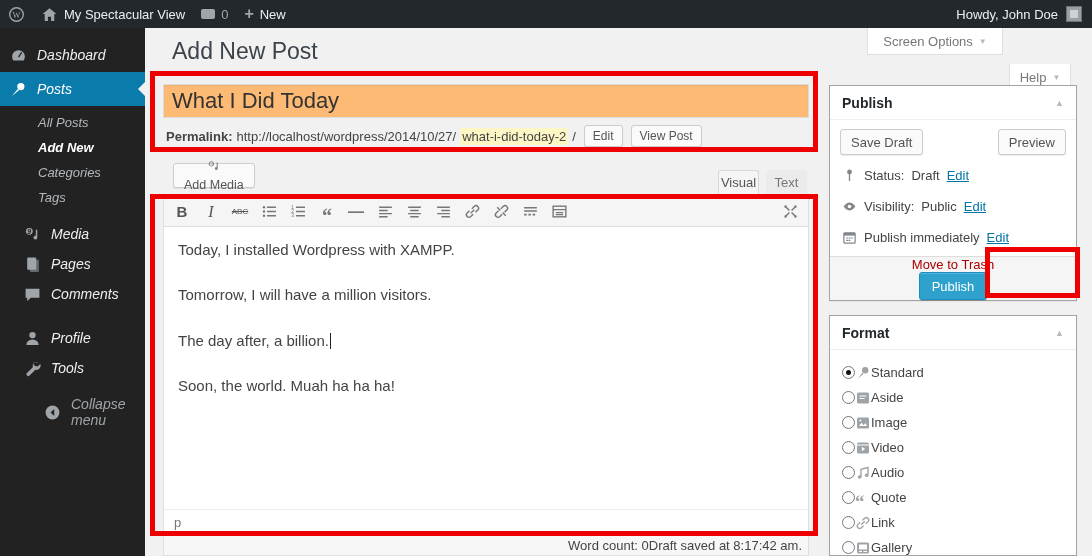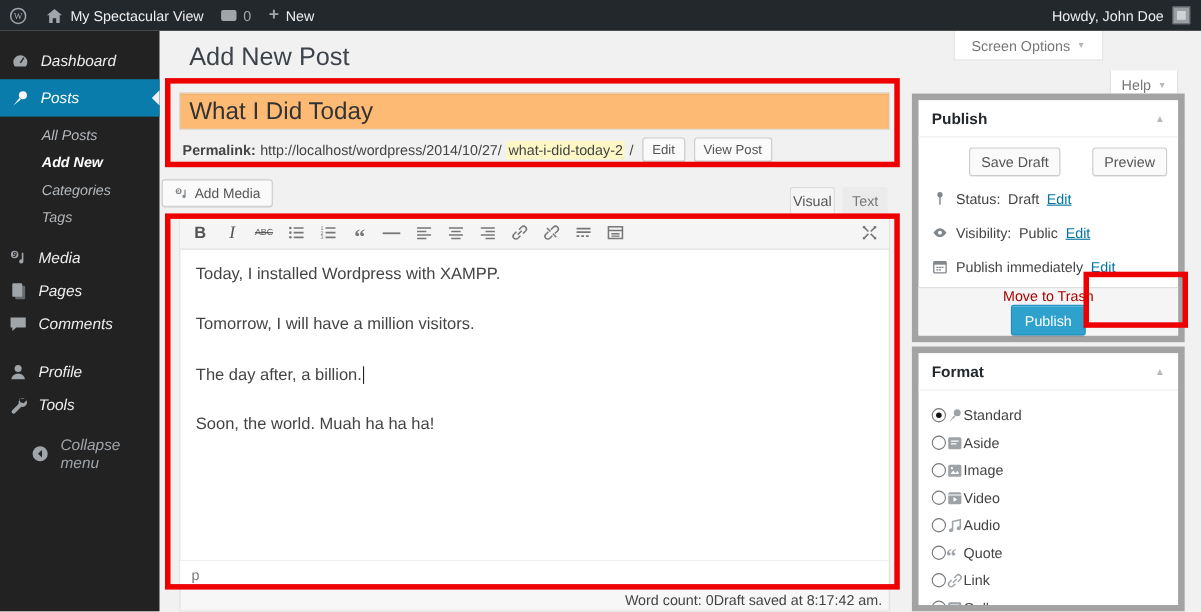--- a/index.html
+++ b/index.html
@@ -23,21 +23,21 @@
              color:#eee; font-size:14px; padding-top:10px;font-style:italic; }
   .menu-item { position:relative; display:flex; align-items:center; gap:10px; height:34px; padding-left:10px; color:#eee; cursor:pointer; }
   .menu-item .svgi, .menu-sm .svgi { color:#a0a5aa; }
   .menu-item.active { background:#0a7cab; color:#fff; }
   .menu-item.active .svgi { color:#fff; }
   .menu-item.active:after { content:""; position:absolute; right:0; top:50%; margin-top:-7px;
       border:7px solid transparent; border-right:7px solid #f1f1f1; border-left:none; }
   .submenu { padding:4px 0 9px; }
   .submenu .sm { display:flex; align-items:center; height:25px; padding-left:38px; font-size:13px; color:#b4b9be; cursor:pointer; }
   .submenu .sm.current { color:#fff; font-weight:bold; }
-  .menu-sm { display:flex; align-items:center; gap:10px; height:30px; padding-left:8px; color:#eee; cursor:pointer; }
+  .menu-sm { display:flex; align-items:center; gap:10px; height:30px; padding-left:24px; color:#eee; cursor:pointer; }
   .menu-sep { height:14px; }
   .collapse { margin-top:14px; color:#a0a5aa;margin-left:20px; }
   .svgi { width:17px; height:17px; flex:0 0 auto; }
 
   
   .page-title { position:absolute; left:172px; top:38px; font-size:23px; font-weight:400; color:#3c434a; }
   .screen-tab { position:absolute; top:28px; height:27px; background:#fff; border:1px solid #e0e0e0; border-top:none;
                 display:flex; align-items:center; justify-content:center; gap:6px; font-size:13px; color:#777; cursor:pointer; }
   .screen-tab .arr { font-size:8px; color:#b4b9be; }
   #screen-options { left:867px; width:136px; }
@@ -55,21 +55,21 @@
   .title-input { position:absolute; left:163px; top:84px; width:646px; height:34px; border:1px solid #ddd;
                  background:#fdba74; font-family:"Liberation Sans",sans-serif; font-size:22px; color:#333;
                  padding:0 8px; box-shadow:inset 0 1px 2px rgba(0,0,0,.07); outline:none; }
   .permalink { position:absolute; left:166px; top:124px; width:645px; height:24px; display:flex; align-items:center;
                gap:4px; font-size:13px; color:#444; }
   .permalink b { font-weight:bold; }
   .slug { background:#fdf6c5; padding:1px 2px; cursor:pointer; }
   .permalink .btn-small { margin-left:4px; }
 
   
-  .add-media { position:absolute; left:147px; top:163px; height:25px; font-size:12.5px; gap:5px; }
+  .add-media { position:absolute; left:173px; top:163px; height:25px; font-size:12.5px; gap:5px;flex-direction:column; }
   .edit-tabs { position:absolute; left:718px; top:170px; display:flex; gap:7px; }
   .etab { width:41px; height:24px; display:flex; align-items:center; justify-content:center; font-size:13px;
           border-radius:3px 3px 0 0; cursor:pointer; }
   .etab.visual { background:#f5f5f5; border:1px solid #d8d8d8; border-bottom:none; color:#555; }
   .etab.text { background:#ebebeb; color:#777; }
 
   .editor { position:absolute; left:163px; top:196px; width:646px; height:339px; background:#fff; border:1px solid #dedede; }
   .mce-toolbar { height:30px; background:#f5f5f5; border-bottom:1px solid #dedede; display:flex; align-items:center;
                  padding:0 7px; gap:7px; }
   .tbtn { width:22px; height:22px; display:flex; align-items:center; justify-content:center; color:#777; cursor:pointer; }
@@ -82,28 +82,28 @@
   .mce-content { padding:14px 14px 0; }
   .mce-content p { font-size:15px; color:#444; margin-bottom:28px; line-height:1.15; }
   .caret { display:inline-block; width:1px; height:16px; background:#222; vertical-align:text-bottom; margin-left:1px; }
   .mce-status { position:absolute; left:0; bottom:0; width:100%; height:25px; border-top:1px solid #eee;
                 display:flex; align-items:center; padding:0 10px; font-size:13px; color:#777; background:#fff; }
   .post-status-info { position:absolute; left:163px; top:536px; width:646px; height:20px; background:#f7f7f7;
                       border:1px solid #dfdfdf; border-top:none; display:flex; align-items:center;
                       justify-content:flex-end; padding:0 6px; font-size:13px; color:#444; }
 
   
-  .postbox { position:absolute; left:829px; width:248px; background:#fff; border:6px solid #a3a3a3;
+  .postbox { position:absolute; left:829px; width:248px; background:#fff; border:1px solid #a3a3a3;
              box-shadow:0 1px 1px rgba(0,0,0,.04); }
   .postbox .hd { height:34px; display:flex; align-items:center; justify-content:space-between; padding:0 12px;
                  border-bottom:1px solid #eee; font-size:14px; font-weight:bold; color:#23282d; cursor:pointer; }
   .postbox .hd .tgl { font-size:9px; color:#b4b9be; }
   #publish-box { top:85px; }
   .pb-body { padding:9px 10px 0; }
-  .pb-buttons { display:flex; justify-content:space-between;margin-left:36px; }
+  .pb-buttons { display:flex; justify-content:space-between; }
   .pb-row { display:flex; align-items:center; gap:7px; margin-top:9px; height:22px; font-size:13px; color:#444; padding-left:2px; }
   .pb-row .svgi { width:15px; height:15px; color:#82878c; }
   a.editlink { color:#0074a2; text-decoration:underline; cursor:pointer; }
   .pb-footer { margin-top:8px; height:44px; background:#f5f5f5; border-top:1px solid #ddd; display:flex;
                align-items:center; justify-content:space-between; padding:0 10px;flex-direction:column; }
   .trash { color:#a00; font-size:13px; text-decoration:none; cursor:pointer; }
   #publish-btn { height:28px; padding:0 12px; font-size:13px; }
 
   #format-box { top:315px; height:241px; overflow:hidden; }
   .fmt-body { padding:10px 12px; }

